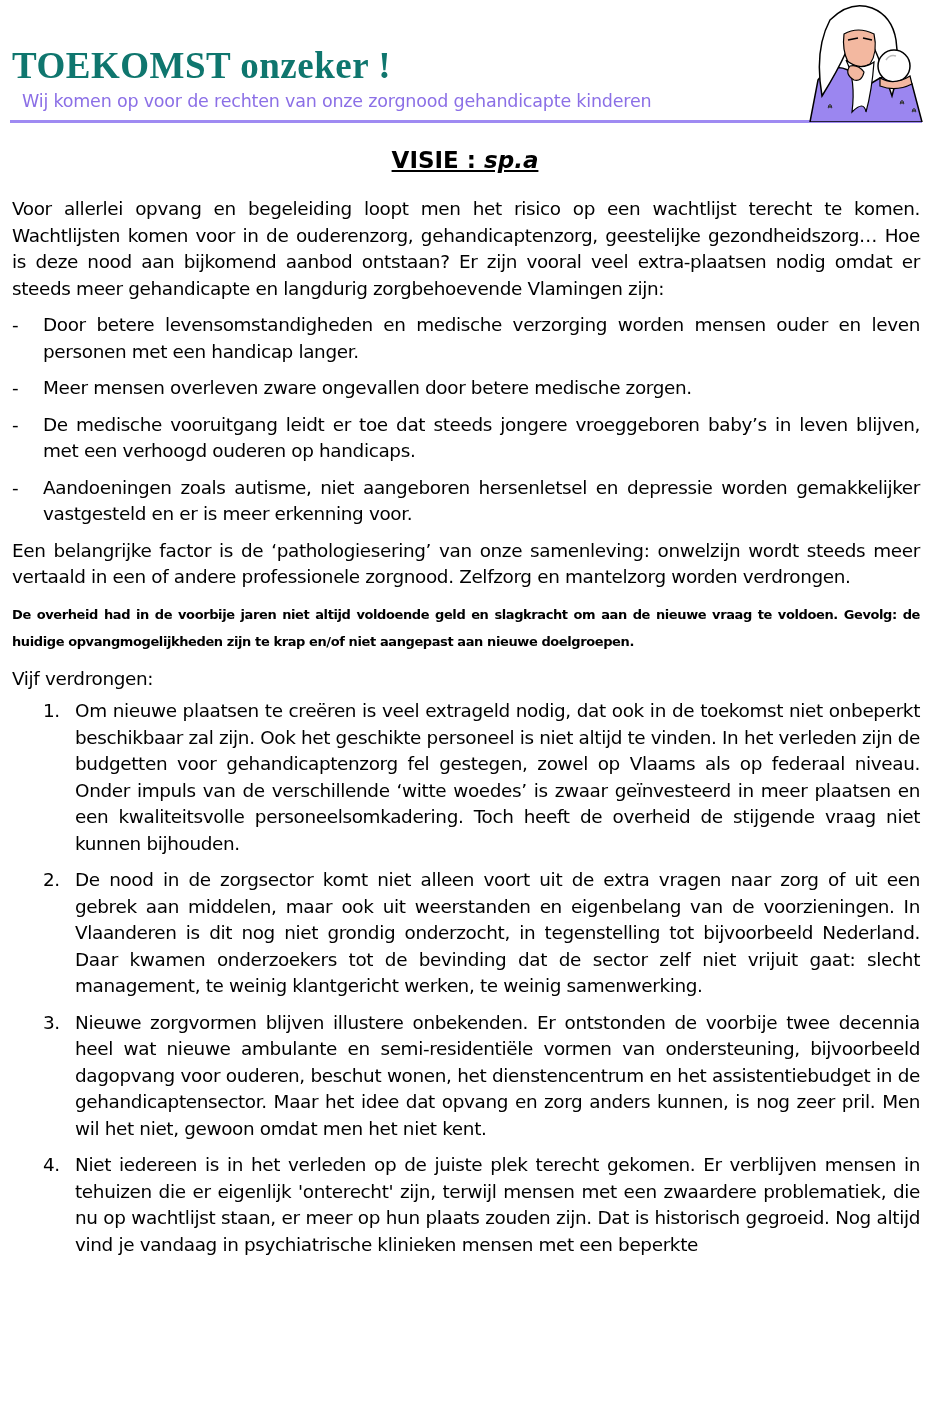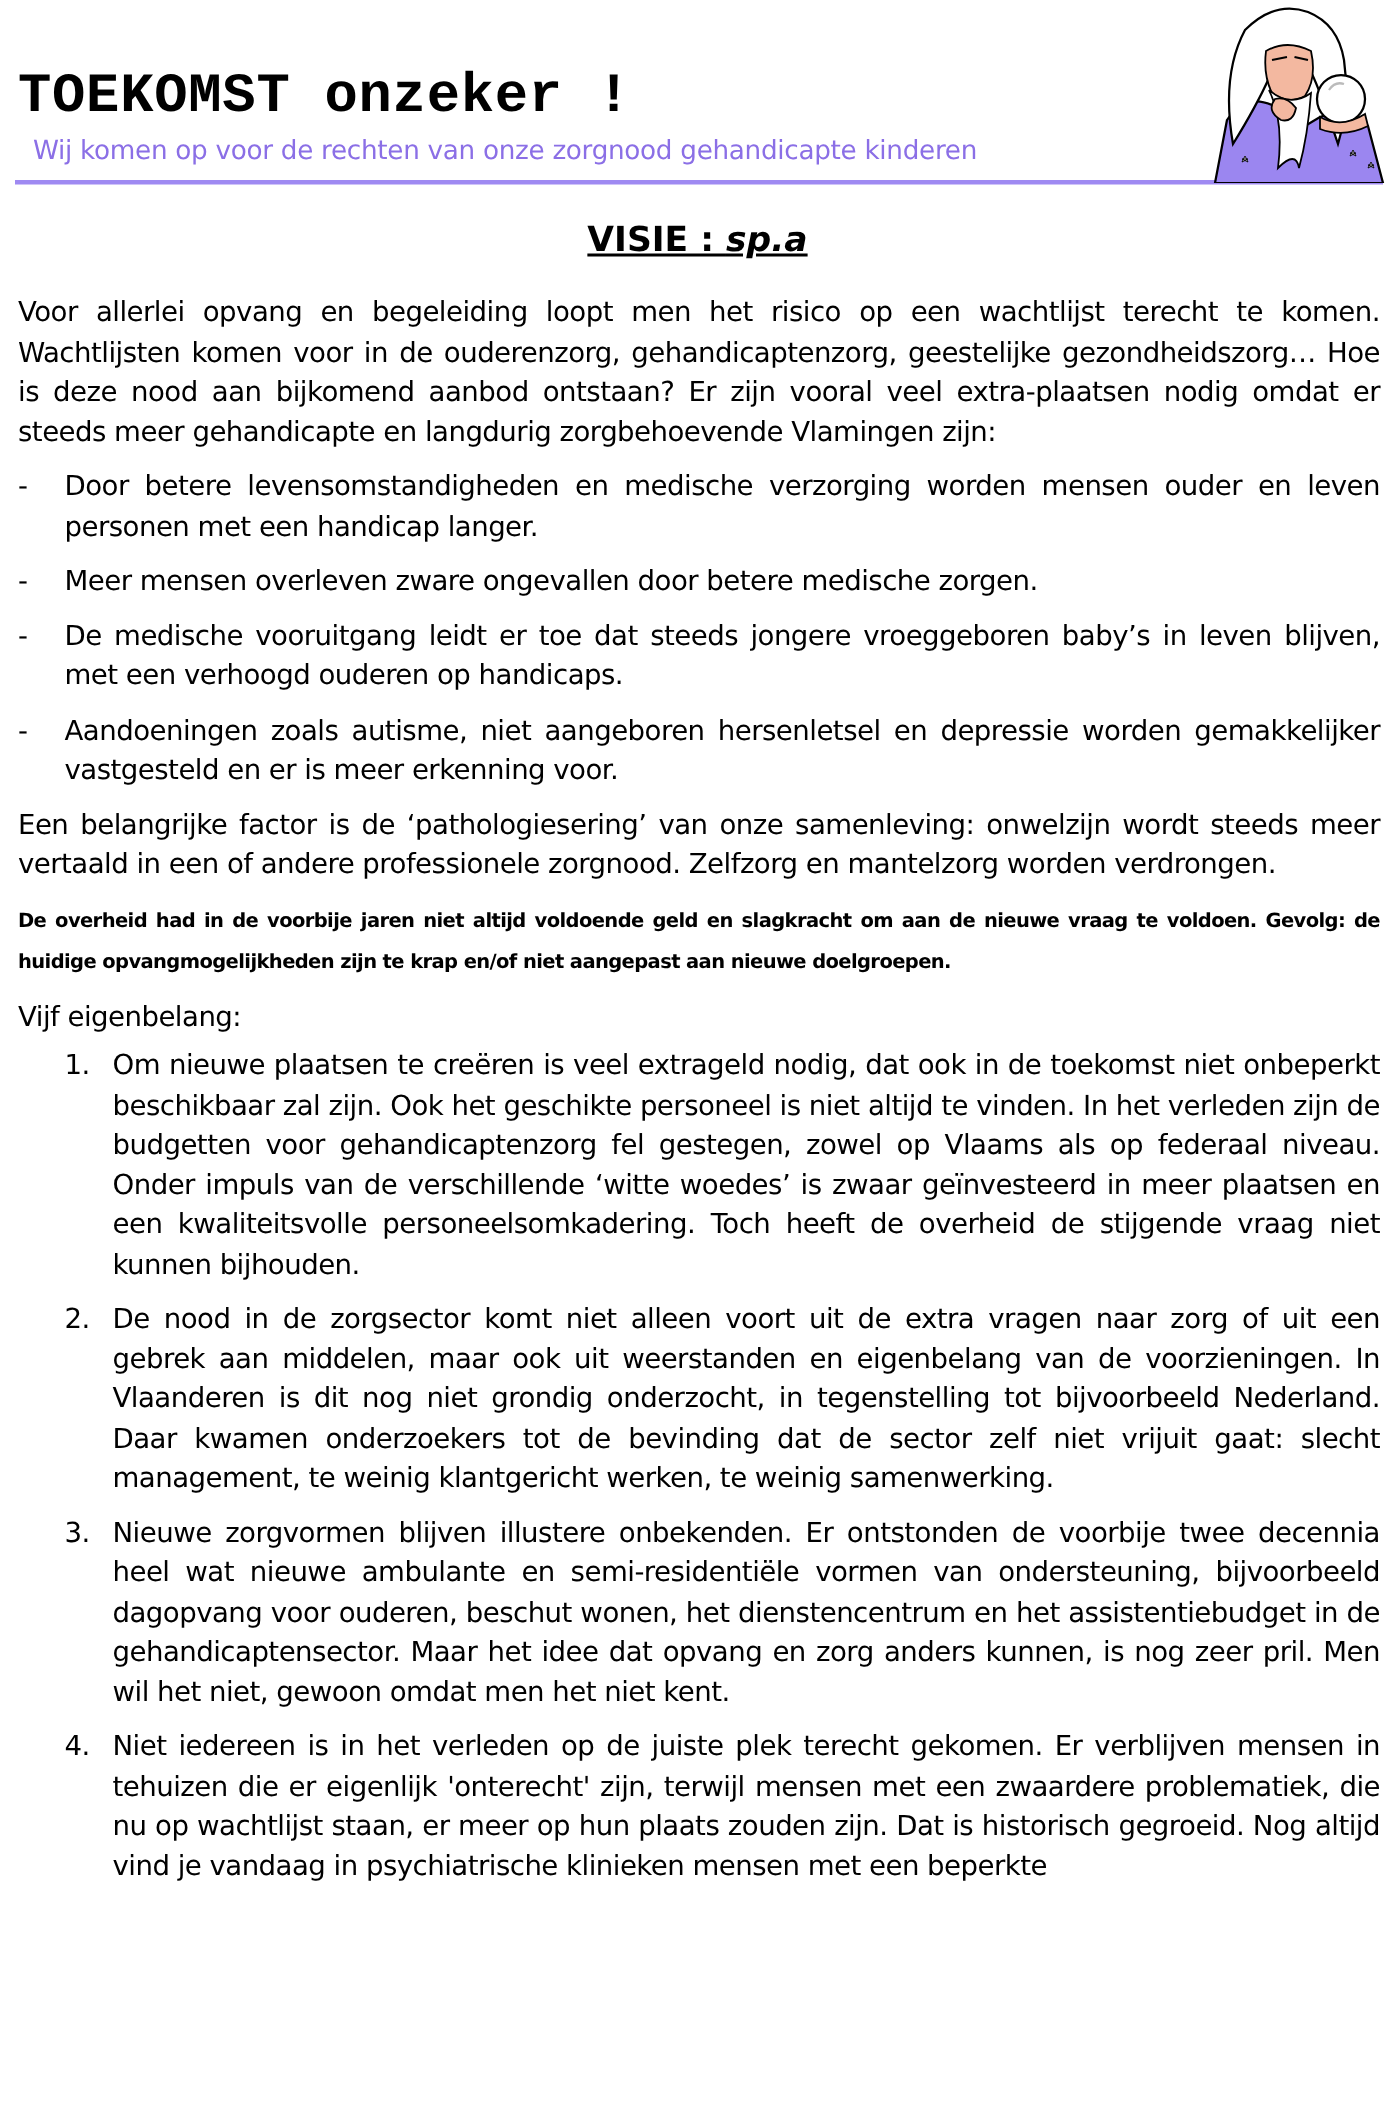--- a/index.html
+++ b/index.html
@@ -3,22 +3,22 @@
   <meta charset="utf-8">
   <style>
     html, body { margin: 0; padding: 0; background: #ffffff; }
     body {
       width: 930px; height: 1403px; position: relative; overflow: hidden;
       font-family: "DejaVu Sans", sans-serif; color: #000;
     }
     .header { position: absolute; left: 0; top: 0; width: 930px; height: 125px; }
     .title {
       position: absolute; left: 12px; top: 44px;
-      font-family: Liberation Mono, monospace; font-weight: bold;
-      font-size: 37px; letter-spacing: 0.5px; color: #000000; white-space: nowrap;
+      font-family: Liberation Serif, serif; font-weight: bold;
+      font-size: 37px; letter-spacing: 0.5px; color: #0f766e; white-space: nowrap;
     }
     .subtitle {
       position: absolute; left: 22px; top: 91px;
       font-family: "DejaVu Sans", sans-serif; font-size: 17.5px; color: #8B6FE6;
       white-space: nowrap; letter-spacing: -0.2px;
     }
     .rule {
       position: absolute; left: 10px; top: 120px; width: 912px; height: 3px; background: #9F8AF2;
     }
     .wizard { position: absolute; left: 800px; top: 0; width: 126px; height: 122px; }
@@ -86,21 +86,21 @@
     <li><span class="dash">-</span><span>Door betere levensomstandigheden en medische verzorging worden mensen ouder en leven personen met een handicap langer.</span></li>
     <li><span class="dash">-</span><span>Meer mensen overleven zware ongevallen door betere medische zorgen.</span></li>
     <li><span class="dash">-</span><span>De medische vooruitgang leidt er toe dat steeds jongere vroeggeboren baby’s in leven blijven, met een verhoogd ouderen op handicaps.</span></li>
     <li><span class="dash">-</span><span>Aandoeningen zoals autisme, niet aangeboren hersenletsel en depressie worden gemakkelijker vastgesteld en er is meer erkenning voor.</span></li>
   </ul>
 
   <p class="para2">Een belangrijke factor is de ‘pathologiesering’ van onze samenleving: onwelzijn wordt steeds meer vertaald in een of andere professionele zorgnood. Zelfzorg en mantelzorg worden verdrongen.</p>
 
   <p class="bold-para">De overheid had in de voorbije jaren niet altijd voldoende geld en slagkracht om aan de nieuwe vraag te voldoen. Gevolg: de huidige opvangmogelijkheden zijn te krap en/of niet aangepast aan nieuwe doelgroepen.</p>
 
-  <p class="intro">Vijf eigenbelang:</p>
+  <p class="intro">Vijf verdrongen:</p>
 
   <ol class="challenges">
     <li><span class="num">1.</span><span>Om nieuwe plaatsen te creëren is veel extrageld nodig, dat ook in de toekomst niet onbeperkt beschikbaar zal zijn. Ook het geschikte personeel is niet altijd te vinden. In het verleden zijn de budgetten voor gehandicaptenzorg fel gestegen, zowel op Vlaams als op federaal niveau. Onder impuls van de verschillende ‘witte woedes’ is zwaar geïnvesteerd in meer plaatsen en een kwaliteitsvolle personeelsomkadering. Toch heeft de overheid de stijgende vraag niet kunnen bijhouden.</span></li>
     <li><span class="num">2.</span><span>De nood in de zorgsector komt niet alleen voort uit de extra vragen naar zorg of uit een gebrek aan middelen, maar ook uit weerstanden en eigenbelang van de voorzieningen. In Vlaanderen is dit nog niet grondig onderzocht, in tegenstelling tot bijvoorbeeld Nederland. Daar kwamen onderzoekers tot de bevinding dat de sector zelf niet vrijuit gaat: slecht management, te weinig klantgericht werken, te weinig samenwerking.</span></li>
     <li><span class="num">3.</span><span>Nieuwe zorgvormen blijven illustere onbekenden. Er ontstonden de voorbije twee decennia heel wat nieuwe ambulante en semi-residentiële vormen van ondersteuning, bijvoorbeeld dagopvang voor ouderen, beschut wonen, het dienstencentrum en het assistentiebudget in de gehandicaptensector. Maar het idee dat opvang en zorg anders kunnen, is nog zeer pril. Men wil het niet, gewoon omdat men het niet kent.</span></li>
     <li><span class="num">4.</span><span>Niet iedereen is in het verleden op de juiste plek terecht gekomen. Er verblijven mensen in tehuizen die er eigenlijk 'onterecht' zijn, terwijl mensen met een zwaardere problematiek, die nu op wachtlijst staan, er meer op hun plaats zouden zijn. Dat is historisch gegroeid. Nog altijd vind je vandaag in psychiatrische klinieken mensen met een beperkte</span></li>
   </ol>
 </div>
 
 <div class="page-number">34</div>

